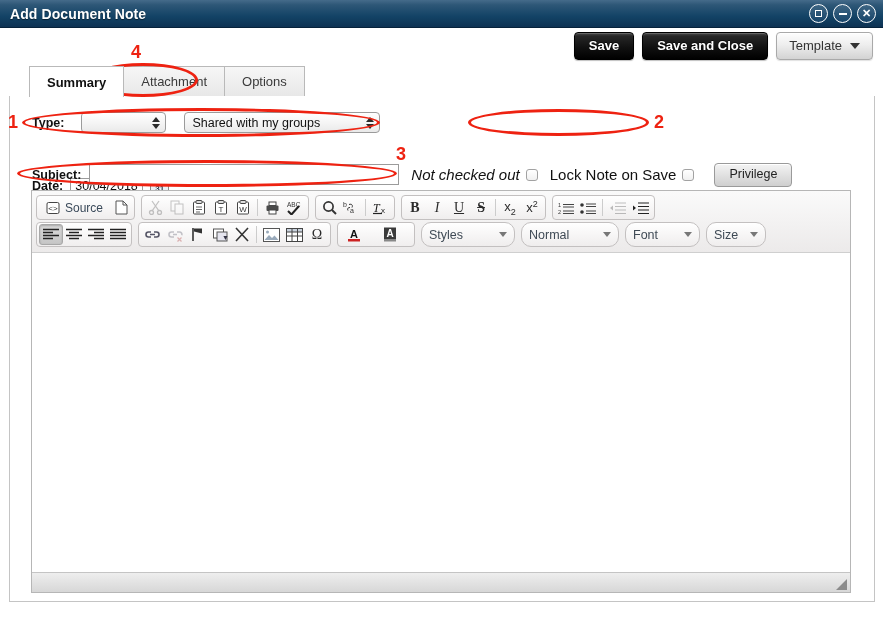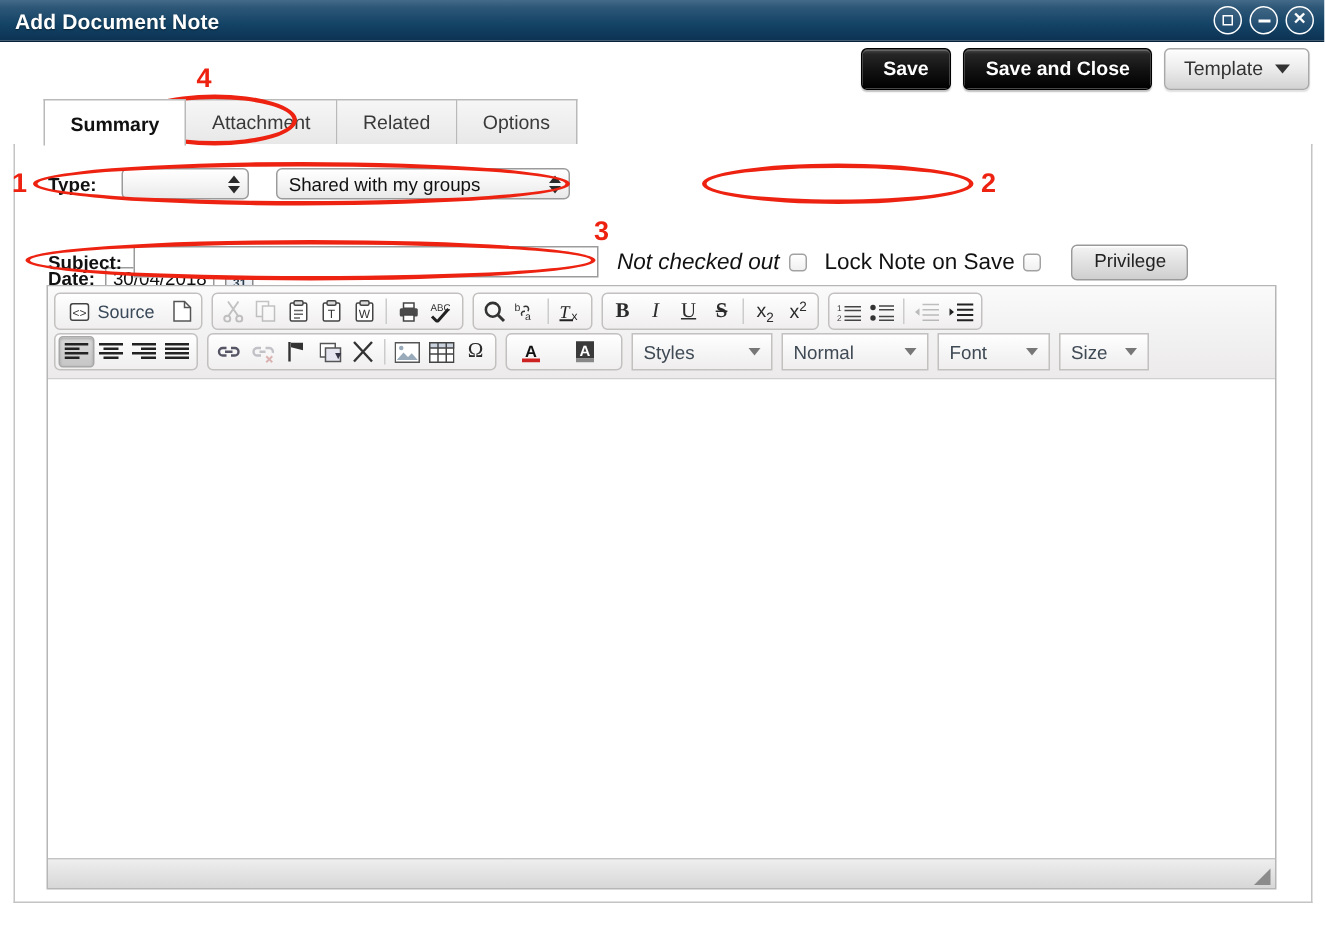--- a/index.html
+++ b/index.html
@@ -360,21 +360,21 @@
   .lbl-src {
     font-size: 12px;
     color: #3a4a5a;
   }
   .combo {
     display: flex;
     align-items: center;
     justify-content: space-between;
     background: linear-gradient(to bottom, #ffffff 0%, #efeded 100%);
     border: 1px solid #c3c0c0;
-    border-radius: 0;
+    border-radius: 10px;
     height: 25px;
     box-sizing: border-box;
     font-size: 12.5px;
     color: #3f4a55;
     padding: 0 7px;
     cursor: pointer;
   }
   .combo .tri {
     width: 0; height: 0;
     border-left: 4px solid transparent;
@@ -448,21 +448,20 @@
   <button class="btn-dark">Save and Close</button>
   <button class="btn-light">
     <span>Template</span>
     <span class="caret-dn"></span>
   </button>
 </div>
 
 <div class="tabbar">
   <div class="tab active">Summary</div>
   <div class="tab">Attachment</div>
-  <div class="tab">Related</div>
   <div class="tab">Options</div>
 </div>
 
 <div class="content-panel"></div>
 
 <div class="row-type">
   <span class="lbl">Type:</span>
   <div class="sel" style="width:85px; margin-left:10px;">
     <span></span>
     <span class="arrows">

